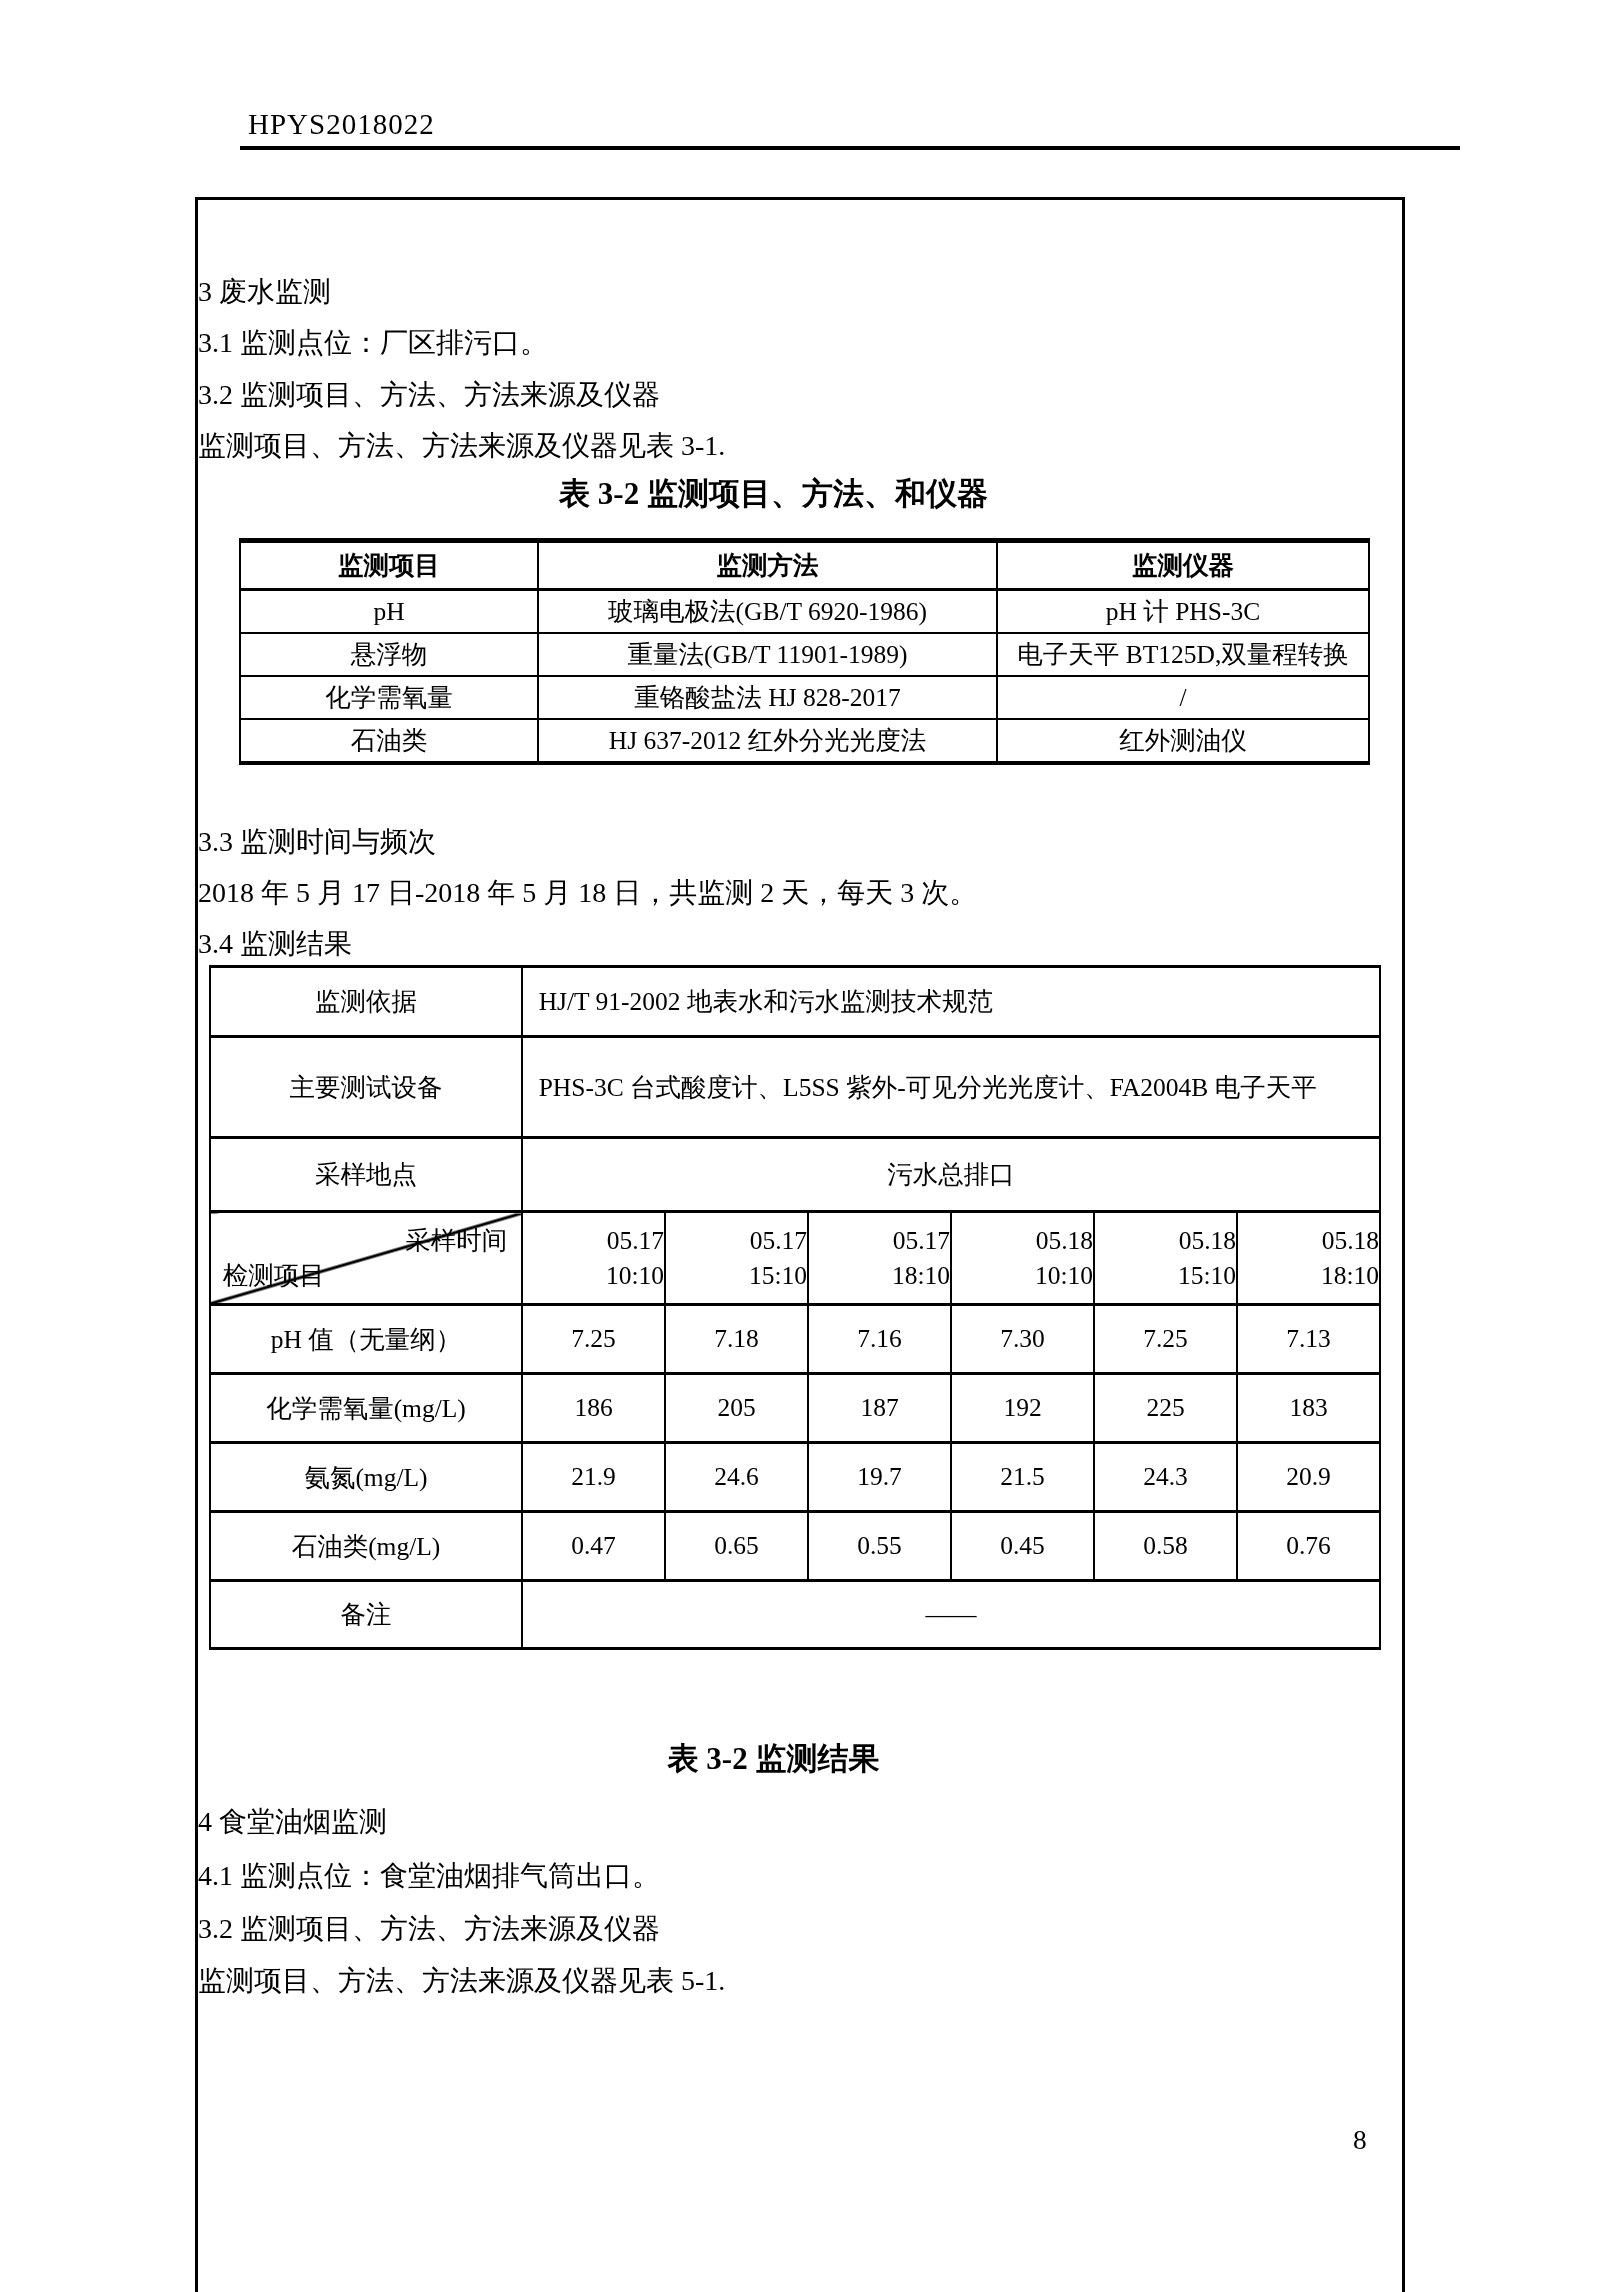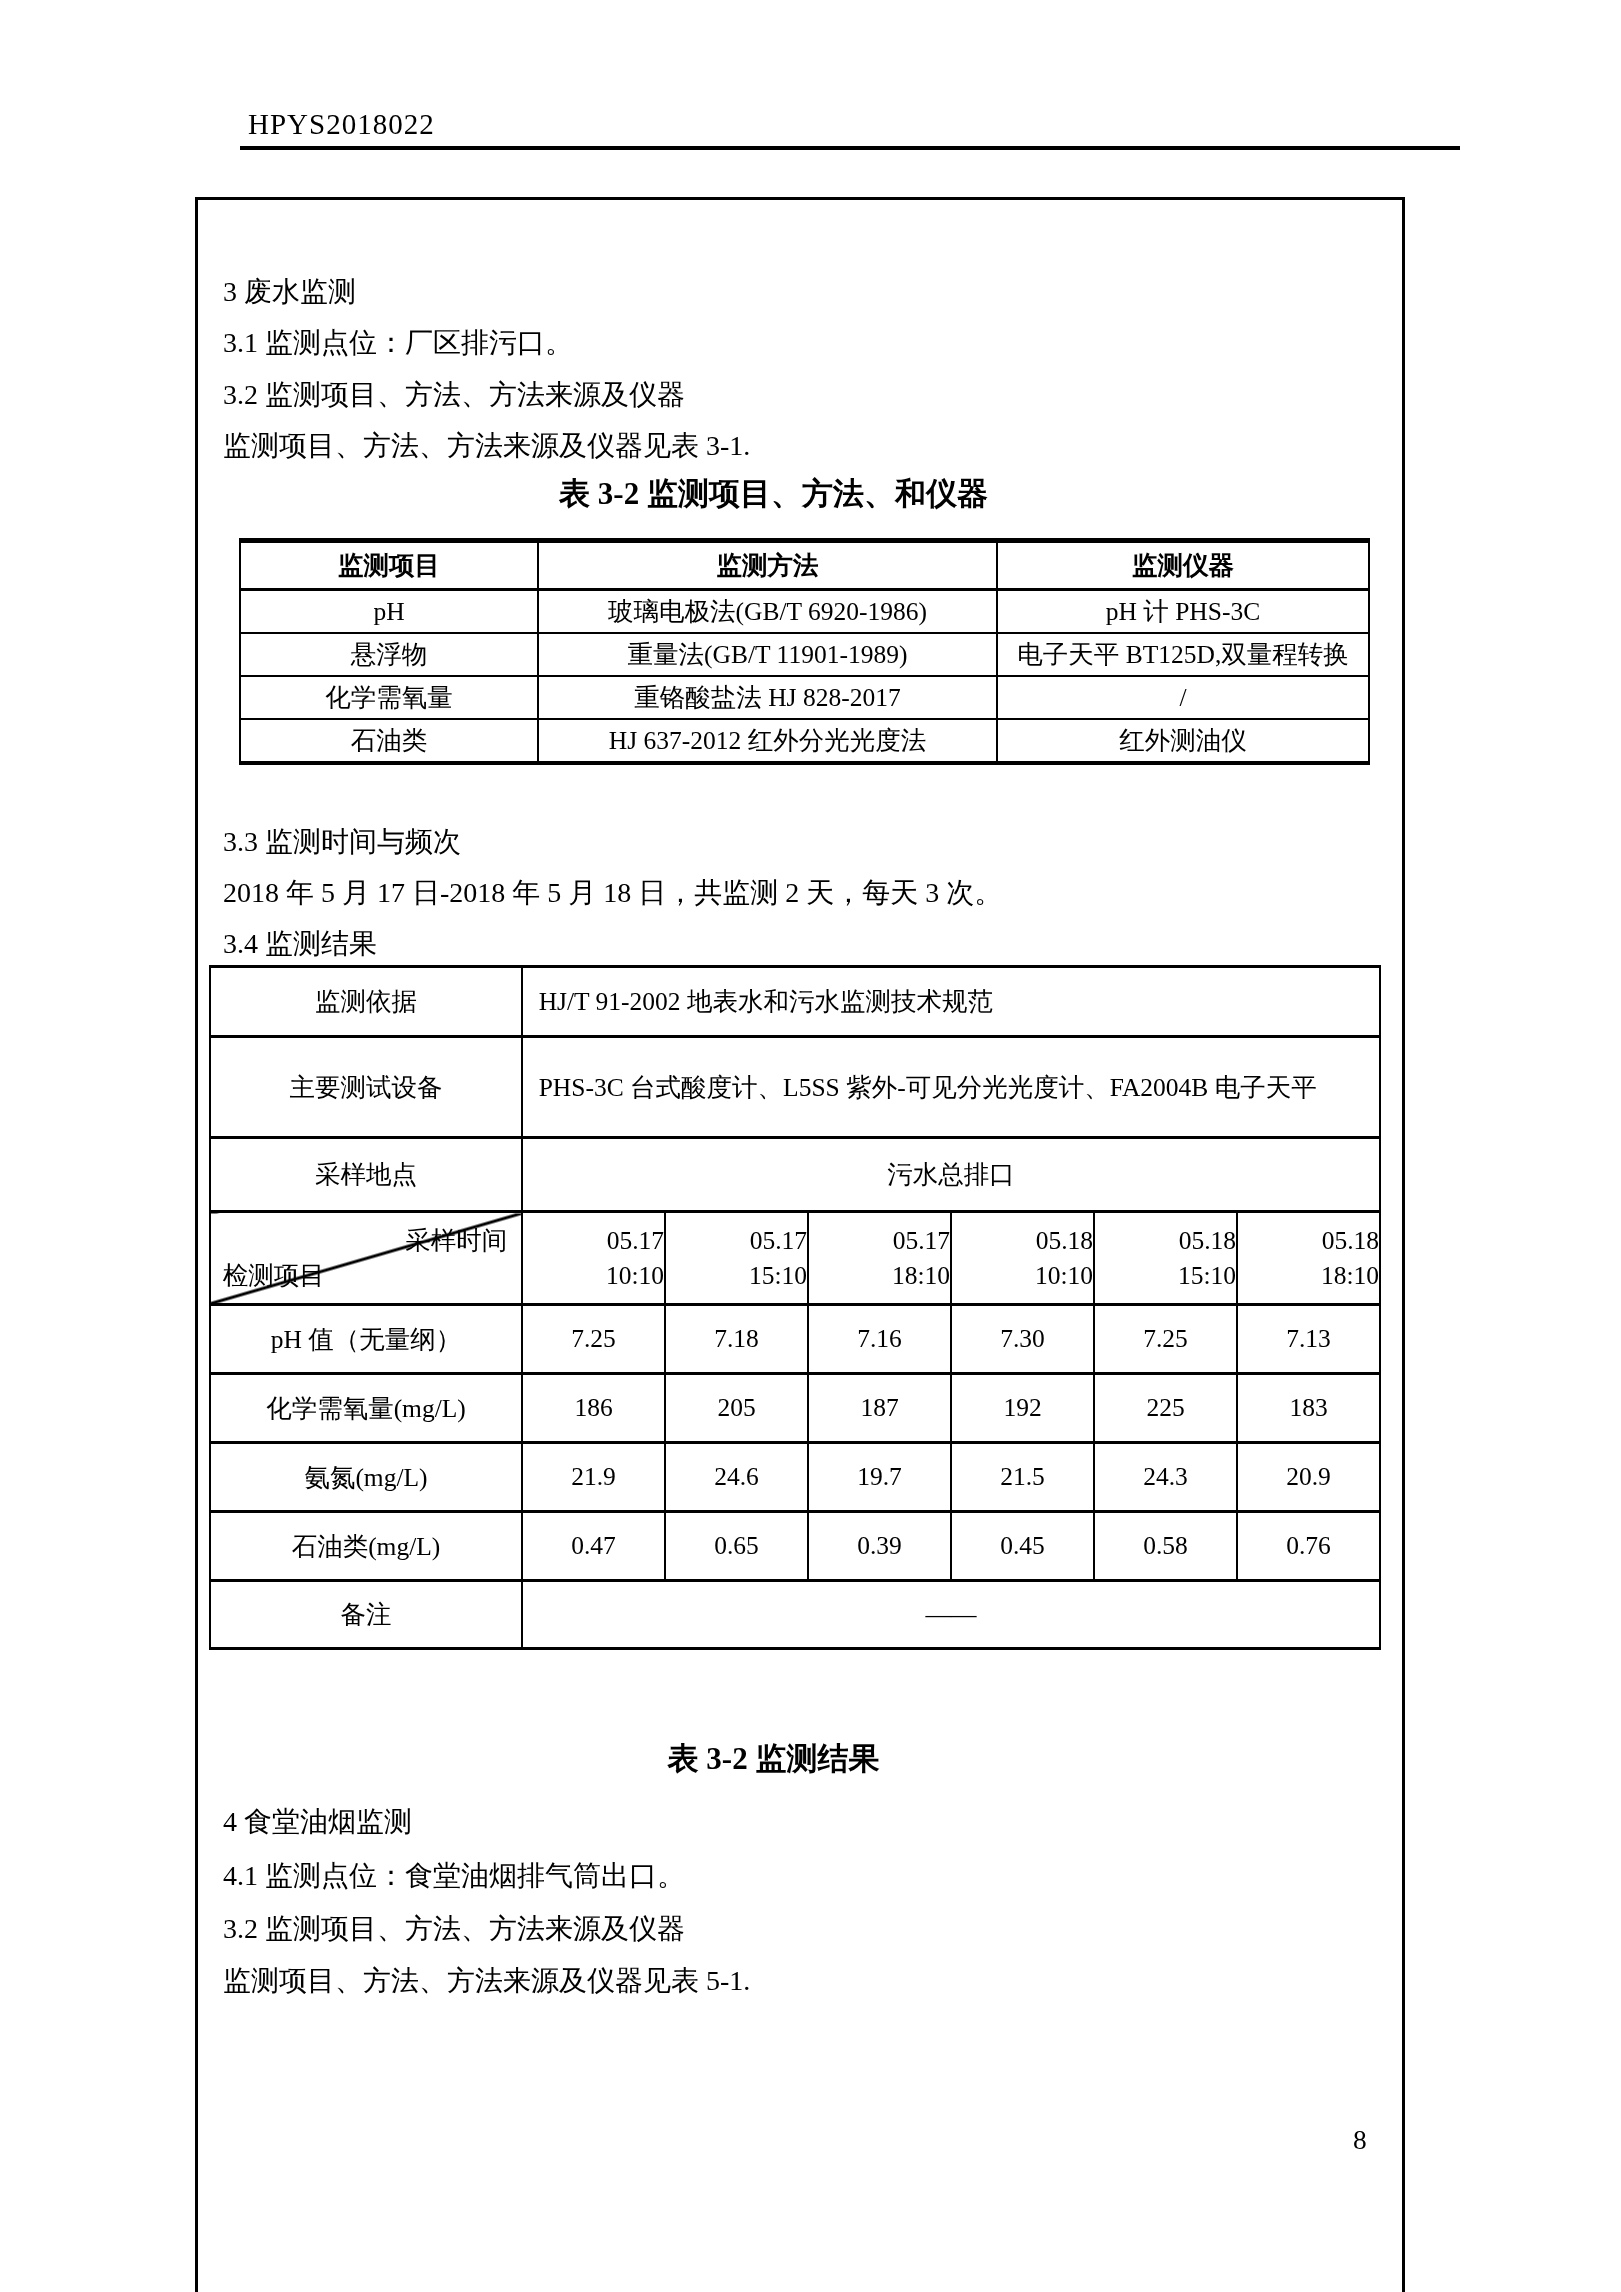--- a/index.html
+++ b/index.html
@@ -15,21 +15,21 @@
     font-size:29px;letter-spacing:1px;margin:0;white-space:pre;
   }
   .header-rule{
     position:absolute;left:240px;top:146px;width:1220px;height:3.9px;background:#000;
   }
   .page-box{
     position:absolute;left:195px;top:197px;width:1210px;height:2096px;
     border:3.9px solid #000;border-bottom:none;box-sizing:border-box;
   }
   .para{
-    position:absolute;left:223px;margin:0;font-size:28px;line-height:33px;white-space:pre;
+    position:absolute;left:198px;margin:0;font-size:28px;line-height:33px;white-space:pre;
   }
   .center-title{
     position:absolute;left:195px;width:1157px;margin:0;text-align:center;
     font-weight:bold;font-size:31px;white-space:pre;
   }
   
   .t1-wrap{position:absolute;left:239px;top:538px;}
   table{border-collapse:collapse;table-layout:fixed;}
   .t1{width:1129px;font-size:25.5px;border-top:5.9px solid #000;border-bottom:4.9px solid #000;}
   .t1 th,.t1 td{
@@ -197,21 +197,21 @@
           <td>24.6</td>
           <td>19.7</td>
           <td>21.5</td>
           <td>24.3</td>
           <td>20.9</td>
         </tr>
         <tr class="rdata">
           <td>石油类(mg/L)</td>
           <td>0.47</td>
           <td>0.65</td>
-          <td>0.39</td>
+          <td>0.55</td>
           <td>0.45</td>
           <td>0.58</td>
           <td>0.76</td>
         </tr>
         <tr class="rremark">
           <td>备注</td>
           <td colspan="6">——</td>
         </tr>
       </tbody>
     </table>

